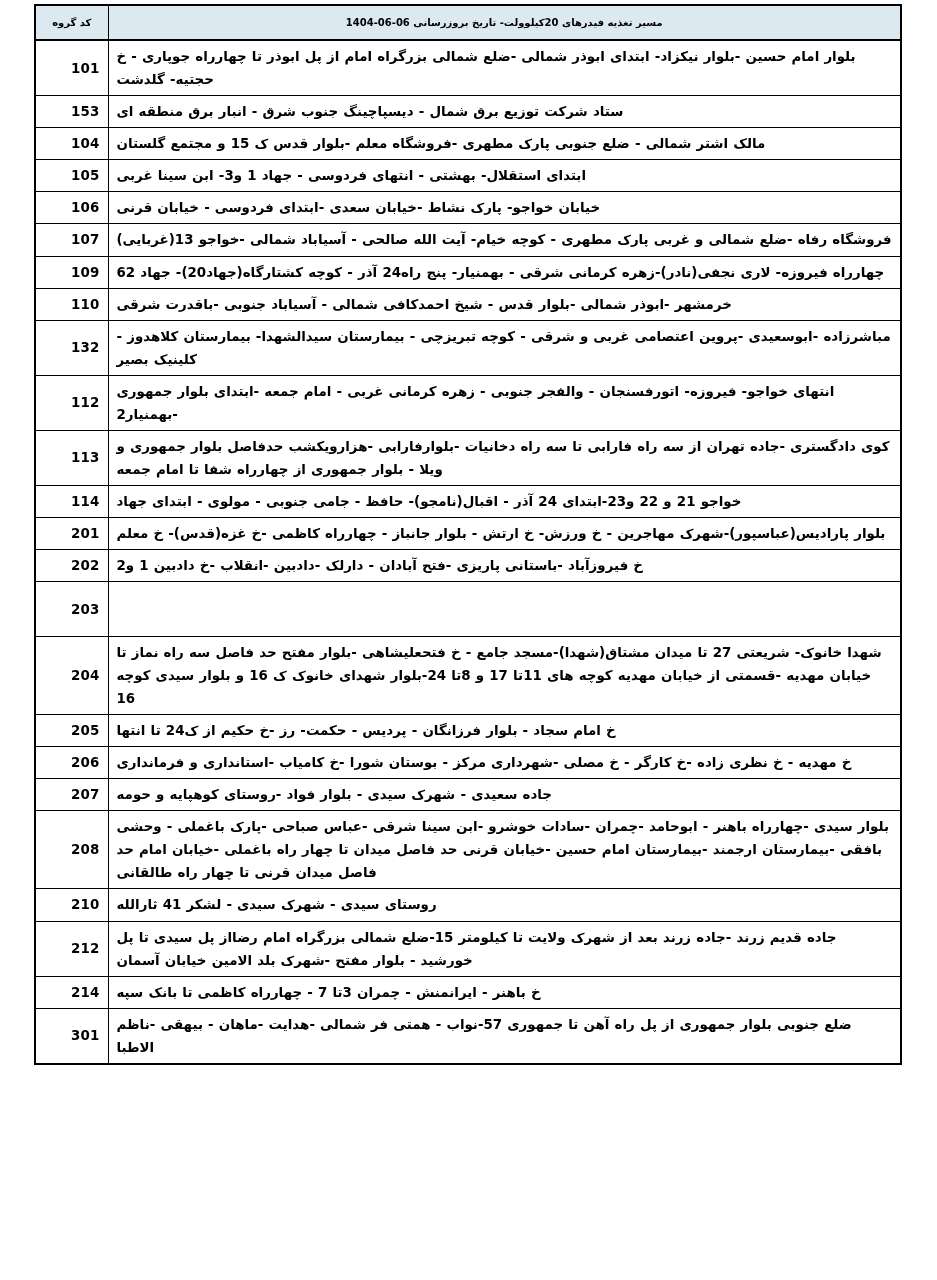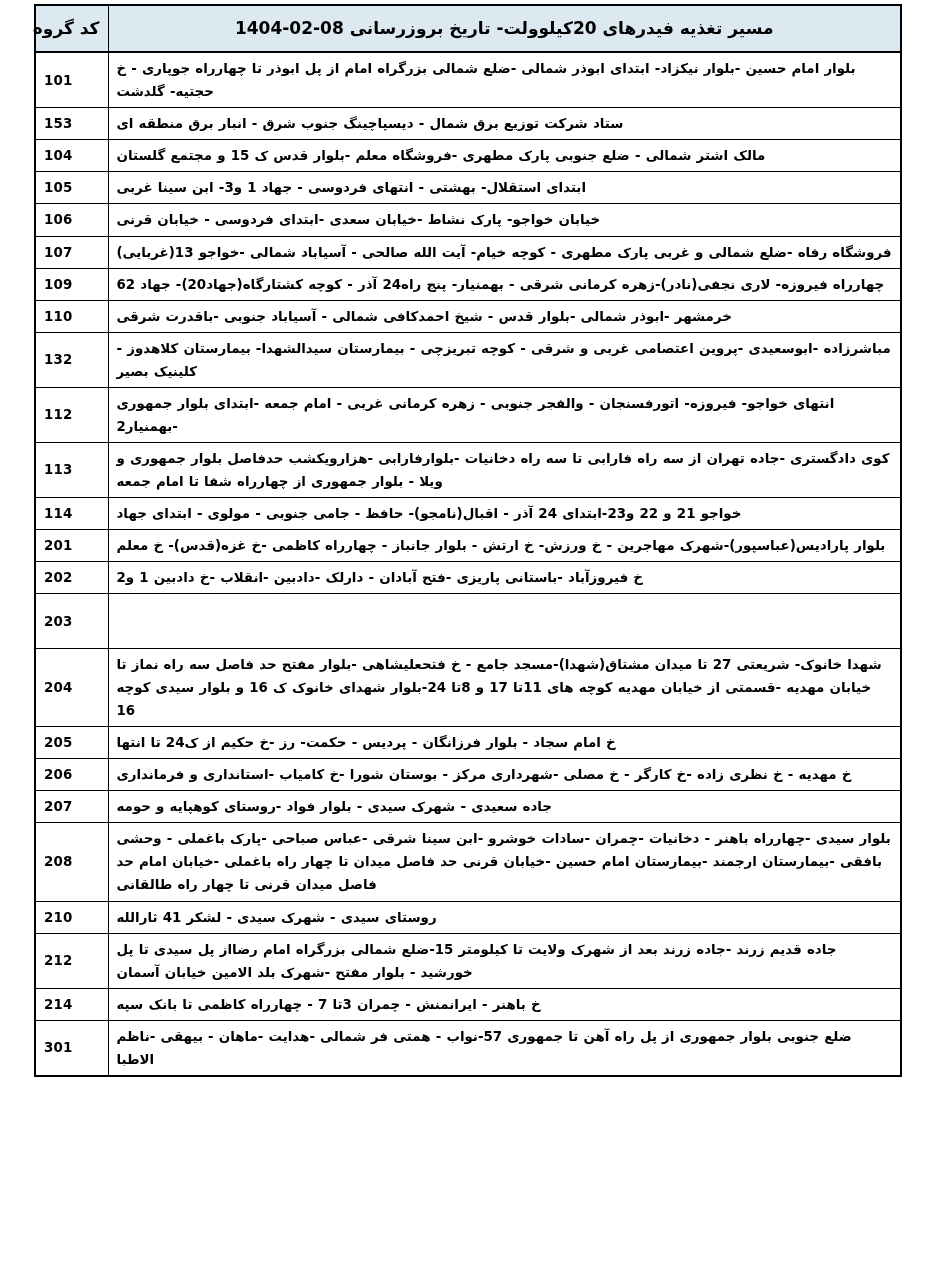--- a/index.html
+++ b/index.html
@@ -42,31 +42,31 @@
     border: 1.6px solid #000000;
     padding: 4px 8px;
     vertical-align: middle;
     font-size: 13.4px;
     line-height: 1.72;
     color: #000000;
     font-weight: bold;
   }
   table.feeders thead th {
     background: #dce9f0;
-    font-size: 17px;
+    font-size: 10px;
     padding: 8px 8px;
     text-align: center;
     border-bottom: 2.4px solid #000000;
   }
   th.th-code {
     width: 73px;
     white-space: nowrap;
   }
   td.cell-code {
-    text-align: left;
+    text-align: right;
     font-size: 14.4px;
     direction: ltr;
     white-space: nowrap;
     letter-spacing: 0.2px;
   }
   td.cell-route {
     text-align: left;
     word-spacing: 0.5px;
   }
   td.cell-route.empty {
@@ -78,21 +78,21 @@
 
 <div id="page">
   <div class="table-wrap">
     <table class="feeders">
       <colgroup>
         <col class="col-route">
         <col class="col-code">
       </colgroup>
       <thead>
         <tr>
-          <th class="th-route">مسیر تغذیه فیدرهای 20کیلوولت- تاریخ بروزرسانی 08-02-1404</th>
+          <th class="th-route">مسیر تغذیه فیدرهای 20کیلوولت- تاریخ بروزرسانی 06-06-1404</th>
           <th class="th-code">کد گروه</th>
         </tr>
       </thead>
       <tbody id="table-body">
 
       <tr>
             <td class="cell-route">بلوار امام حسین -بلوار نیکزاد- ابتدای ابوذر شمالی -ضلع شمالی بزرگراه امام از پل ابوذر تا چهارراه جوپاری - خ حجتیه- گلدشت</td>
             <td class="cell-code">101</td>
           </tr>
           <tr>
@@ -161,21 +161,21 @@
           </tr>
           <tr>
             <td class="cell-route">خ مهدیه - خ نظری زاده -خ کارگر - خ مصلی -شهرداری مرکز - بوستان شورا -خ کامیاب -استانداری و فرمانداری</td>
             <td class="cell-code">206</td>
           </tr>
           <tr>
             <td class="cell-route">جاده سعیدی - شهرک سیدی - بلوار فواد -روستای کوهپایه و حومه</td>
             <td class="cell-code">207</td>
           </tr>
           <tr>
-            <td class="cell-route">بلوار سیدی -چهارراه باهنر - دخانیات -چمران -سادات خوشرو -ابن سینا شرقی -عباس صباحی -پارک باغملی - وحشی بافقی -بیمارستان ارجمند -بیمارستان امام حسین -خیابان قرنی حد فاصل میدان تا چهار راه باغملی -خیابان امام حد فاصل میدان قرنی تا چهار راه طالقانی</td>
+            <td class="cell-route">بلوار سیدی -چهارراه باهنر - ابوحامد -چمران -سادات خوشرو -ابن سینا شرقی -عباس صباحی -پارک باغملی - وحشی بافقی -بیمارستان ارجمند -بیمارستان امام حسین -خیابان قرنی حد فاصل میدان تا چهار راه باغملی -خیابان امام حد فاصل میدان قرنی تا چهار راه طالقانی</td>
             <td class="cell-code">208</td>
           </tr>
           <tr>
             <td class="cell-route">روستای سیدی - شهرک سیدی - لشکر 41 ثارالله</td>
             <td class="cell-code">210</td>
           </tr>
           <tr>
             <td class="cell-route">جاده قدیم زرند -جاده زرند بعد از شهرک ولایت تا کیلومتر 15-ضلع شمالی بزرگراه امام رضااز پل سیدی تا پل خورشید - بلوار مفتح -شهرک بلد الامین خیابان آسمان</td>
             <td class="cell-code">212</td>
           </tr>

